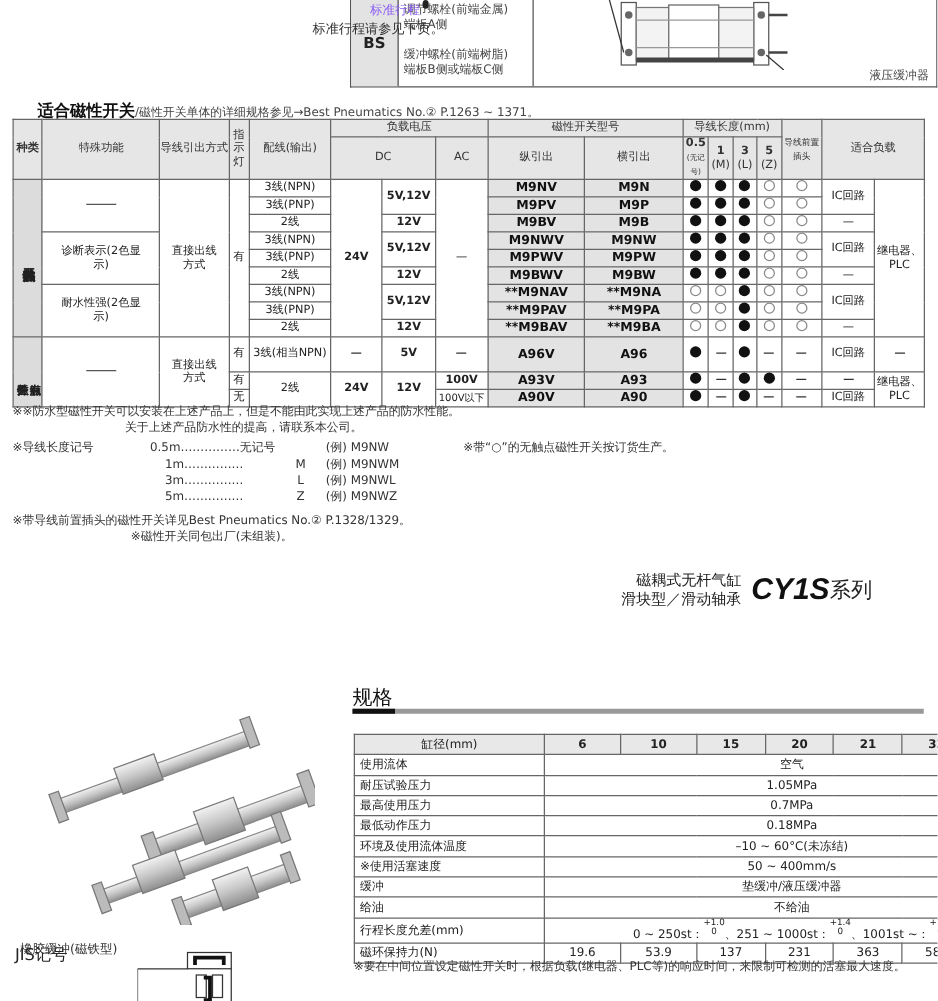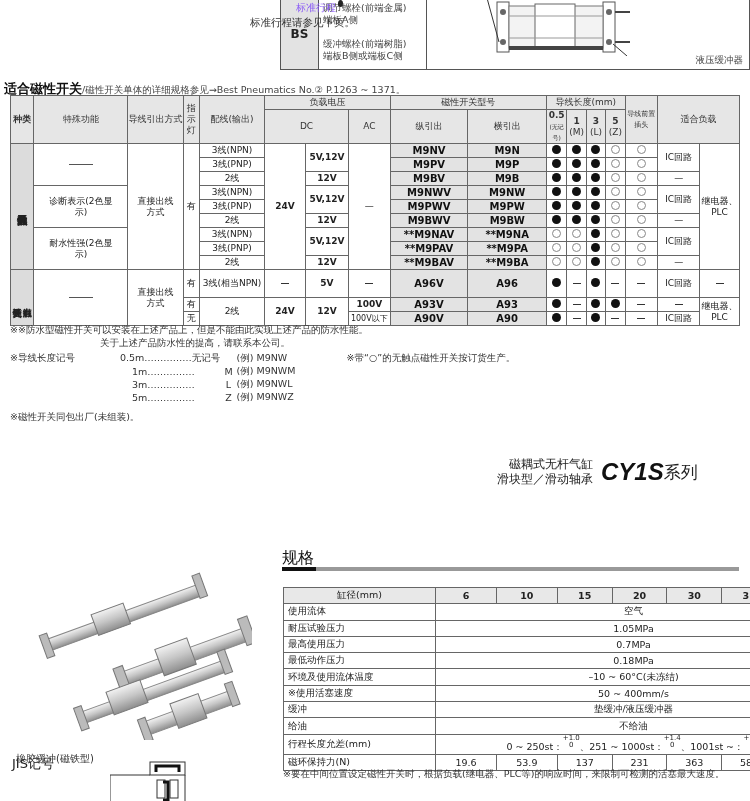--- a/index.html
+++ b/index.html
@@ -12,40 +12,40 @@
   .std-stroke-note { left: 250px; top: 16px; font-size: 10.5px; color: #333; }
 
   .bs-box { left: 280px; top: -2px; width: 470px; height: 72px; border: 1px solid #555; border-top: none; display: flex; }
   .bs-label { width: 38px; background: #e3e3e3; border-right: 1px solid #555; display:flex; align-items:center; justify-content:center; font-weight:bold; font-size:12px; }
   .bs-desc { width: 108px; border-right: 1px solid #555; padding: 4px 4px; font-size: 9.5px; color:#444; line-height: 12px; }
   .bs-desc .gap { height: 12px; }
   .bs-diagram { flex: 1; position: relative; }
   .hydraulic-label { position:absolute; right: 6px; bottom: 2px; font-size: 9.5px; color:#444; }
 
   
-  .sec1-title { left: 4px; top: 80px; font-size: 13px; font-weight: bold; color:#111; white-space: nowrap; }
+  .sec1-title { left: 30px; top: 80px; font-size: 13px; font-weight: bold; color:#111; white-space: nowrap; }
   .sec1-title .sub { font-size: 9.5px; font-weight: normal; color:#444; }
 
   table { border-collapse: collapse; }
   .sw-table { position:absolute; left: 10px; top: 95px; width: 730px; font-size: 9px; }
   .sw-table td, .sw-table th { border: 1px solid #666; text-align:center; vertical-align: middle; padding: 0; font-weight: normal; line-height: 11px; }
   .sw-table th { background: #e6e6e6; color:#333; }
   .sw-table .hd { height: 14px; }
   .sw-table tbody td { height: 14px; }
   .sw-table td.kind { background:#dcdcdc; font-weight:bold; font-size: 10px; color:#222; }
   .sw-table td.model { background:#e3e3e3; font-weight:bold; font-size: 10px; color:#111; }
   .dot-f { display:inline-block; width:9px; height:9px; border-radius:50%; background:#111; }
   .dot-o { display:inline-block; width:9px; height:9px; border-radius:50%; border:1px solid #888; background:#fff; }
   .dash { display:inline-block; width:8px; height:1px; background:#333; vertical-align: middle; }
   .longdash { display:inline-block; width:24px; height:1px; background:#555; vertical-align: middle; }
 
   .notes { left: 10px; top: 324px; font-size: 9.5px; color:#333; line-height: 12.5px; text-align: center; }
   .notes .row { white-space: nowrap; }
   .lead-table { position:absolute; left: 10px; top: 352px; font-size: 9.5px; color:#333; }
-  .lead-table td { padding: 0 4px 0 0; height: 12.5px; white-space: nowrap; }
+  .lead-table td { padding: 0 16px 0 0; height: 12.5px; white-space: nowrap; }
 
   .series-title { left: 497px; top: 457px; text-align: right; }
   .series-title .cn { font-size: 12px; color:#222; line-height: 15px; display:inline-block; vertical-align: middle; text-align: right; }
   .series-title .big { font-size: 24px; font-weight: bold; font-style: italic; color:#111; vertical-align: middle; margin-left: 8px; font-family: "Liberation Sans", sans-serif; }
   .series-title .suffix { font-size: 17px; color:#222; vertical-align: middle; }
 
   .spec-heading { left: 282px; top: 548px; font-size: 16px; color:#111;text-align:right; }
   .spec-rule { left: 282px; top: 567px; width: 457px; height: 4px; background:#999; }
   .spec-rule .black { width: 34px; height: 4px; background: #111; }
 
@@ -356,20 +356,21 @@
   <tr>
         <td></td>
         <td style="padding-left:12px">5m……………</td>
         <td style="text-align:center">Z</td>
         <td>(例) M9NWZ</td>
         <td></td>
       </tr>
 </tbody>
   </table>
 <div class="abs notes" style="top:411px">
+  <div class="row">※带导线前置插头的磁性开关详见Best Pneumatics No.② P.1328/1329。</div>
   <div class="row">※磁性开关同包出厂(未组装)。</div>
 </div>
 
 <div class="abs series-title">
   <span class="cn">
     <span>磁耦式无杆气缸</span><br>
     <span>滑块型／滑动轴承</span>
   </span><span class="big">CY1S</span><span class="suffix">系列</span>
 </div>
 
@@ -430,21 +431,21 @@
   </div>
 
 <table class="spec-table">
   <thead>
     <tr id="spec-head">
       <td class="lab">缸径(mm)</td>
     <td>6</td>
         <td>10</td>
         <td>15</td>
         <td>20</td>
-        <td>30</td>
+        <td>21</td>
         <td>32</td>
         <td>40</td>
       </tr>
   </thead>
   <tbody id="spec-body">
       <tr>
         <td class="lab">使用流体</td>
         <td class="val" colspan="7">空气</td>
       </tr>
       <tr>

